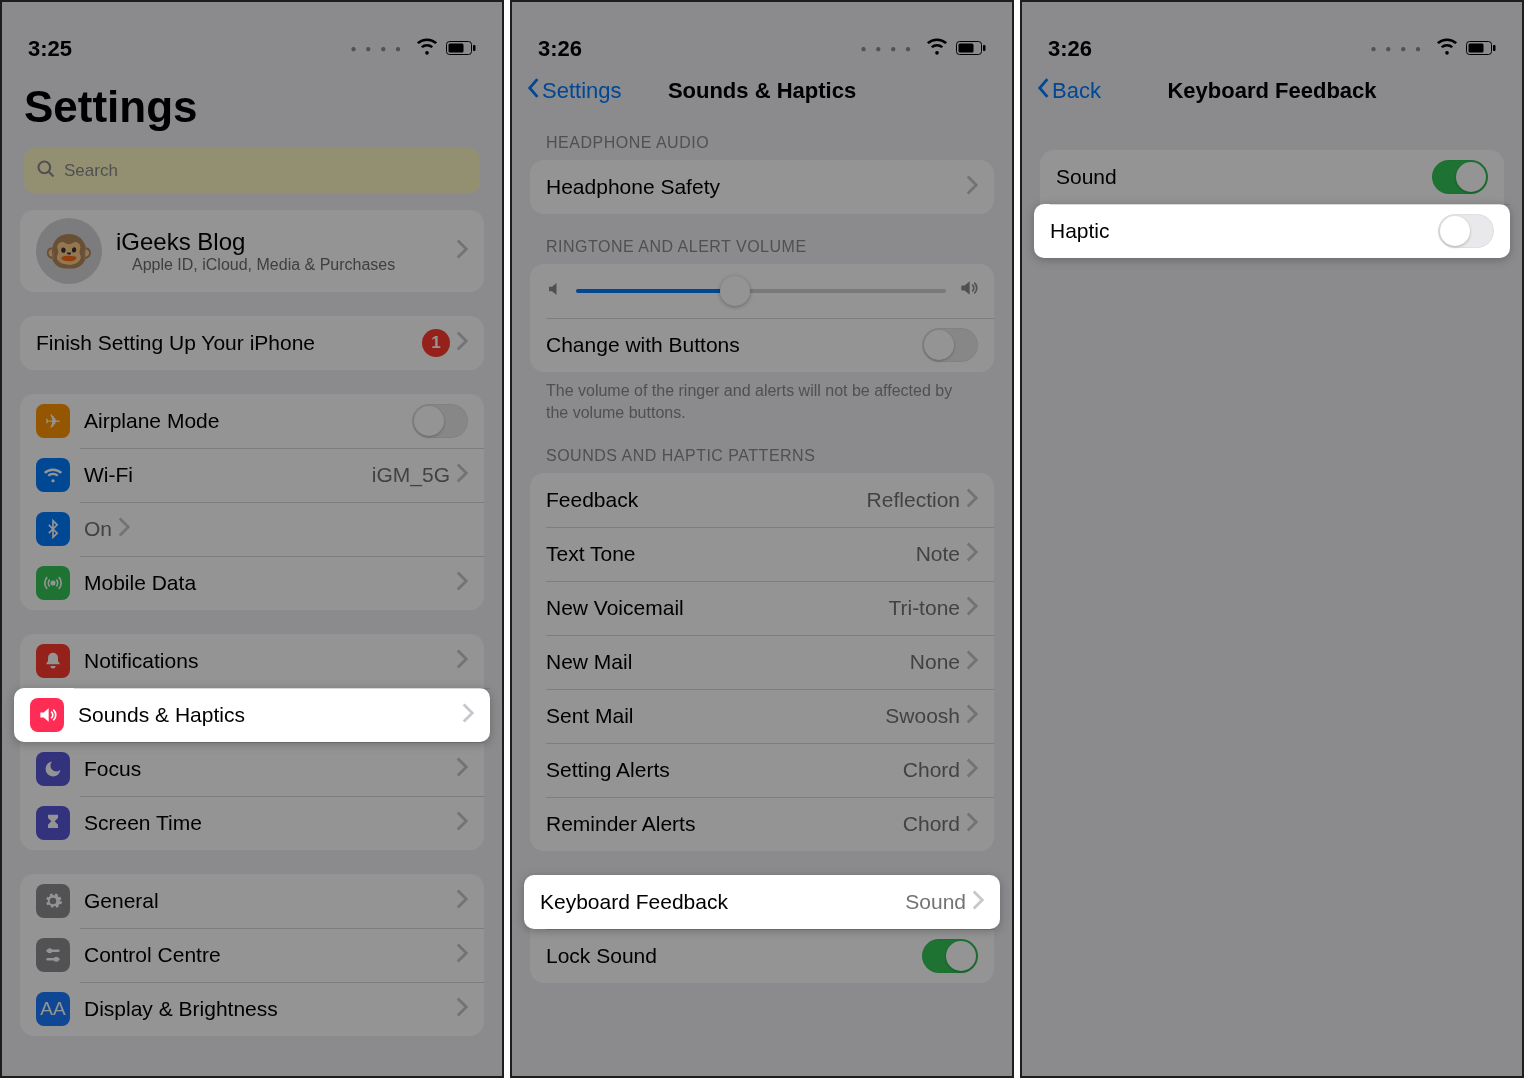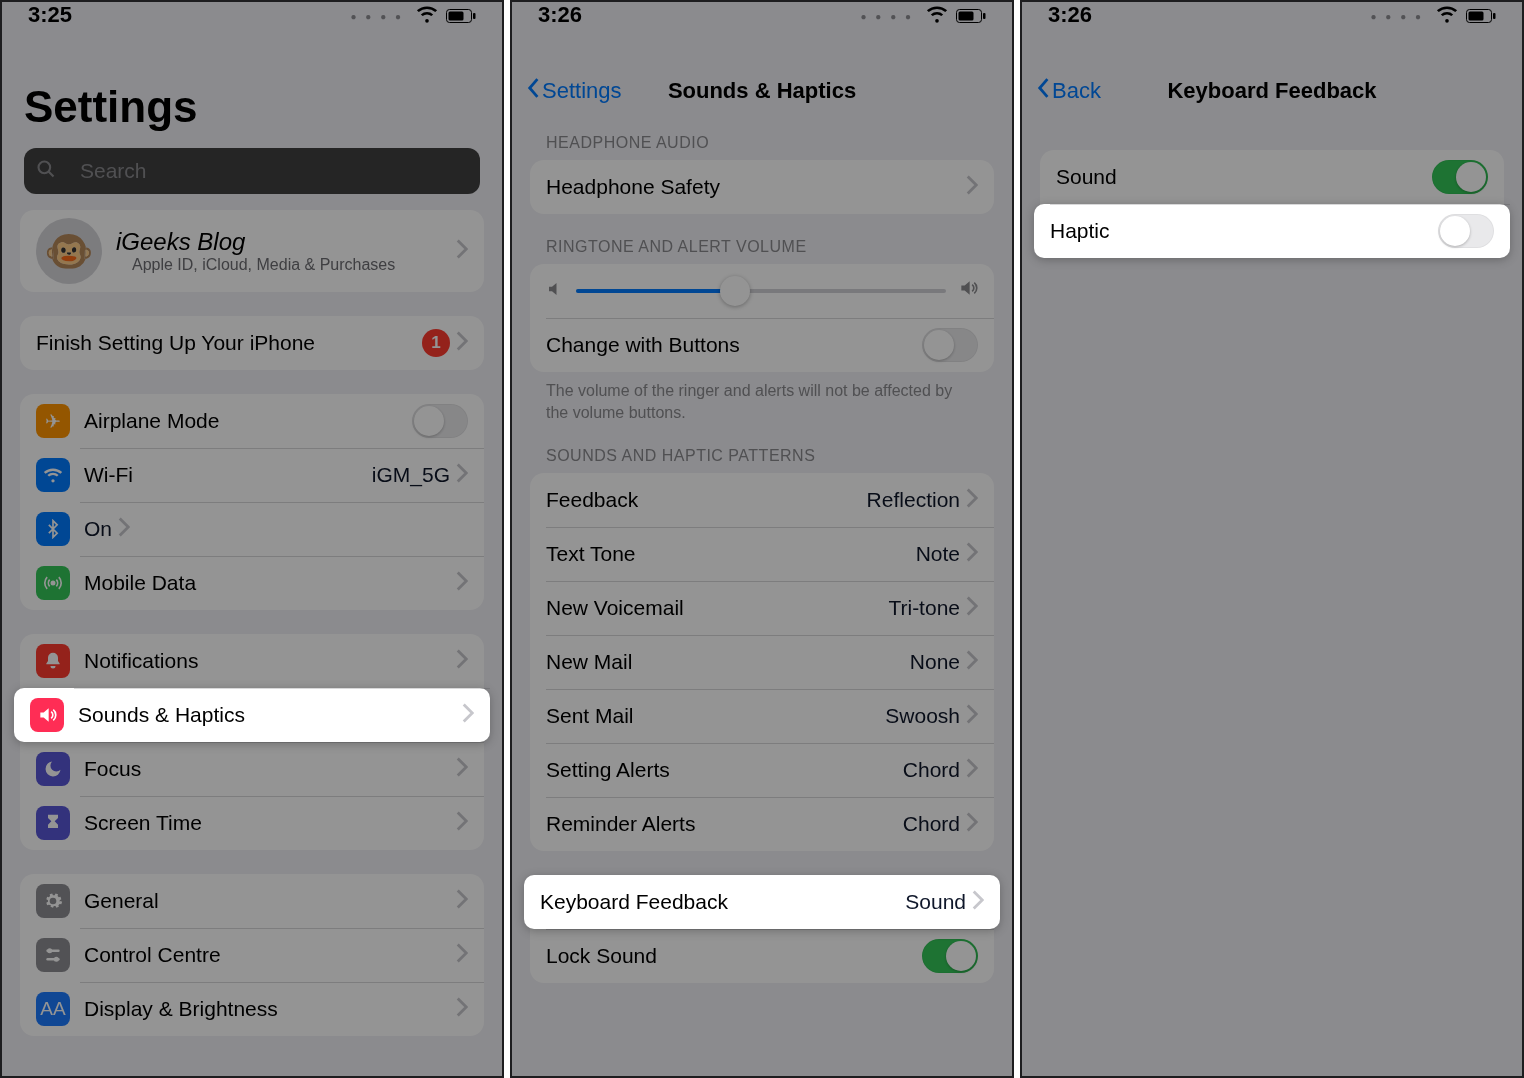--- a/index.html
+++ b/index.html
@@ -2,55 +2,55 @@
 <html><head>
 <meta charset="utf-8">
 <style>
   * { margin:0; padding:0; box-sizing:border-box; -webkit-font-smoothing:antialiased; }
   body { background:#fff; font-family:-apple-system,"SF Pro Text","Helvetica Neue",Arial,sans-serif; }
   .stage { display:flex; gap:6px; width:1524px; height:1078px; padding:0; }
   .phone { position:relative; flex:1; height:100%; border:2px solid #1d1d1f; background:#efeff4; overflow:hidden; }
   .dim-overlay { position:absolute; inset:0; background:rgba(0,0,0,0.42); pointer-events:none; z-index:40; }
   .highlight { position:relative; z-index:50; }
   
-  .statusbar { display:flex; align-items:flex-start; justify-content:space-between; height:60px; padding:0 26px; font-size:22px; font-weight:600; color:#000; }
+  .statusbar { display:flex; align-items:flex-end; justify-content:space-between; height:60px; padding:0 26px; font-size:22px; font-weight:600; color:#000; }
   .status-right { display:flex; align-items:center; gap:8px; }
   .dot4 { color:#8e8e93; font-size:10px; letter-spacing:3px; margin-right:4px; }
   
   .large-title { font-size:44px; font-weight:800; padding:20px 22px 12px; color:#000; }
   
   .navbar { display:flex; align-items:center; height:58px; padding:0 14px; position:relative; }
   .navbar .back { display:flex; align-items:center; gap:2px; color:#007aff; font-size:22px; }
   .navbar .title { position:absolute; left:0; right:0; text-align:center; font-size:22px; font-weight:700; color:#000; pointer-events:none; }
   
   .searchwrap { margin:4px 22px 16px; }
-  .searchbar { display:flex; align-items:center; gap:24px; background:#404040; border-radius:12px; height:46px; padding:0 12px; color:#8a8a8e; font-size:21px; }
+  .searchbar { display:flex; align-items:center; gap:8px; background:#fef9c3; border-radius:12px; height:46px; padding:0 12px; color:#8a8a8e; font-size:17px; }
   
   .group { margin:14px 18px 24px; }
   .group-header { font-size:16px; color:#8a8a8e; padding:0 16px 8px; text-transform:uppercase; letter-spacing:0.5px; }
   .group-footer { font-size:16px; color:#8a8a8e; padding:8px 16px 0; line-height:1.35; }
   .card { background:#fff; border-radius:14px; overflow:visible; }
   .cell { display:flex; align-items:center; min-height:54px; padding:8px 16px; position:relative; font-size:21px; color:#000; }
   .cell + .cell::before { content:""; position:absolute; top:0; left:60px; right:0; height:1px; background:rgba(60,60,67,0.2); }
   .cell.no-indent + .cell::before,
   .card.no-indent .cell + .cell::before { left:16px; }
   .cell .label { flex:1; }
-  .cell .value { color:#0f172a; margin-right:6px; }
+  .cell .value { color:#737373; margin-right:6px; }
   .cell.highlight { background:#fff; border-radius:10px; margin:0 -6px; box-shadow:0 2px 10px rgba(0,0,0,.25); }
   
   .appicon { width:34px; height:34px; border-radius:8px; margin-right:14px; display:flex; align-items:center; justify-content:center; color:#fff; font-size:19px; flex-shrink:0; }
   .appicon svg { width:20px; height:20px; }
   .ic-orange{background:#ff9500}.ic-blue{background:#007aff}.ic-green{background:#34c759}.ic-red{background:#ff3b30}.ic-pink{background:#ff2d55}.ic-indigo{background:#5856d6}.ic-gray{background:#8e8e93}.ic-blue2{background:#1d7bff}
   
   .chev { color:#c7c7cc; }
   .chev svg{width:12px;height:20px}
   
   .profilecell { min-height:80px; }
   .avatar { width:66px; height:66px; border-radius:50%; background:#d6d6da; display:flex; align-items:center; justify-content:center; font-size:40px; margin-right:14px; flex-shrink:0; }
-  .profiletxt .name{font-size:24px;font-weight:500;color:#000;font-style:italic;}
+  .profiletxt .name{font-size:24px;font-weight:500;color:#000;}
   .profiletxt .sub{font-size:16px;color:#6d6d72;margin-left:16px;}
   
   .badge { min-width:28px; height:28px; border-radius:14px; background:#ff3b30; color:#fff; font-weight:700; font-size:17px; display:flex; align-items:center; justify-content:center; margin-right:6px; }
   
   .toggle { width:56px; height:34px; border-radius:17px; background:#e9e9eb; position:relative; flex-shrink:0; box-shadow:inset 0 0 0 1px rgba(0,0,0,0.04); }
   .toggle::after{content:"";position:absolute;top:2px;left:2px;width:30px;height:30px;border-radius:50%;background:#fff;box-shadow:0 1px 3px rgba(0,0,0,.25);transition:.15s;}
   .toggle.on{background:#34c759}.toggle.on::after{left:24px}
   
   .slidercell{flex-direction:column;align-items:stretch;gap:10px;padding-top:14px;padding-bottom:14px}
   .sliderrow{display:flex;align-items:center;gap:12px}

